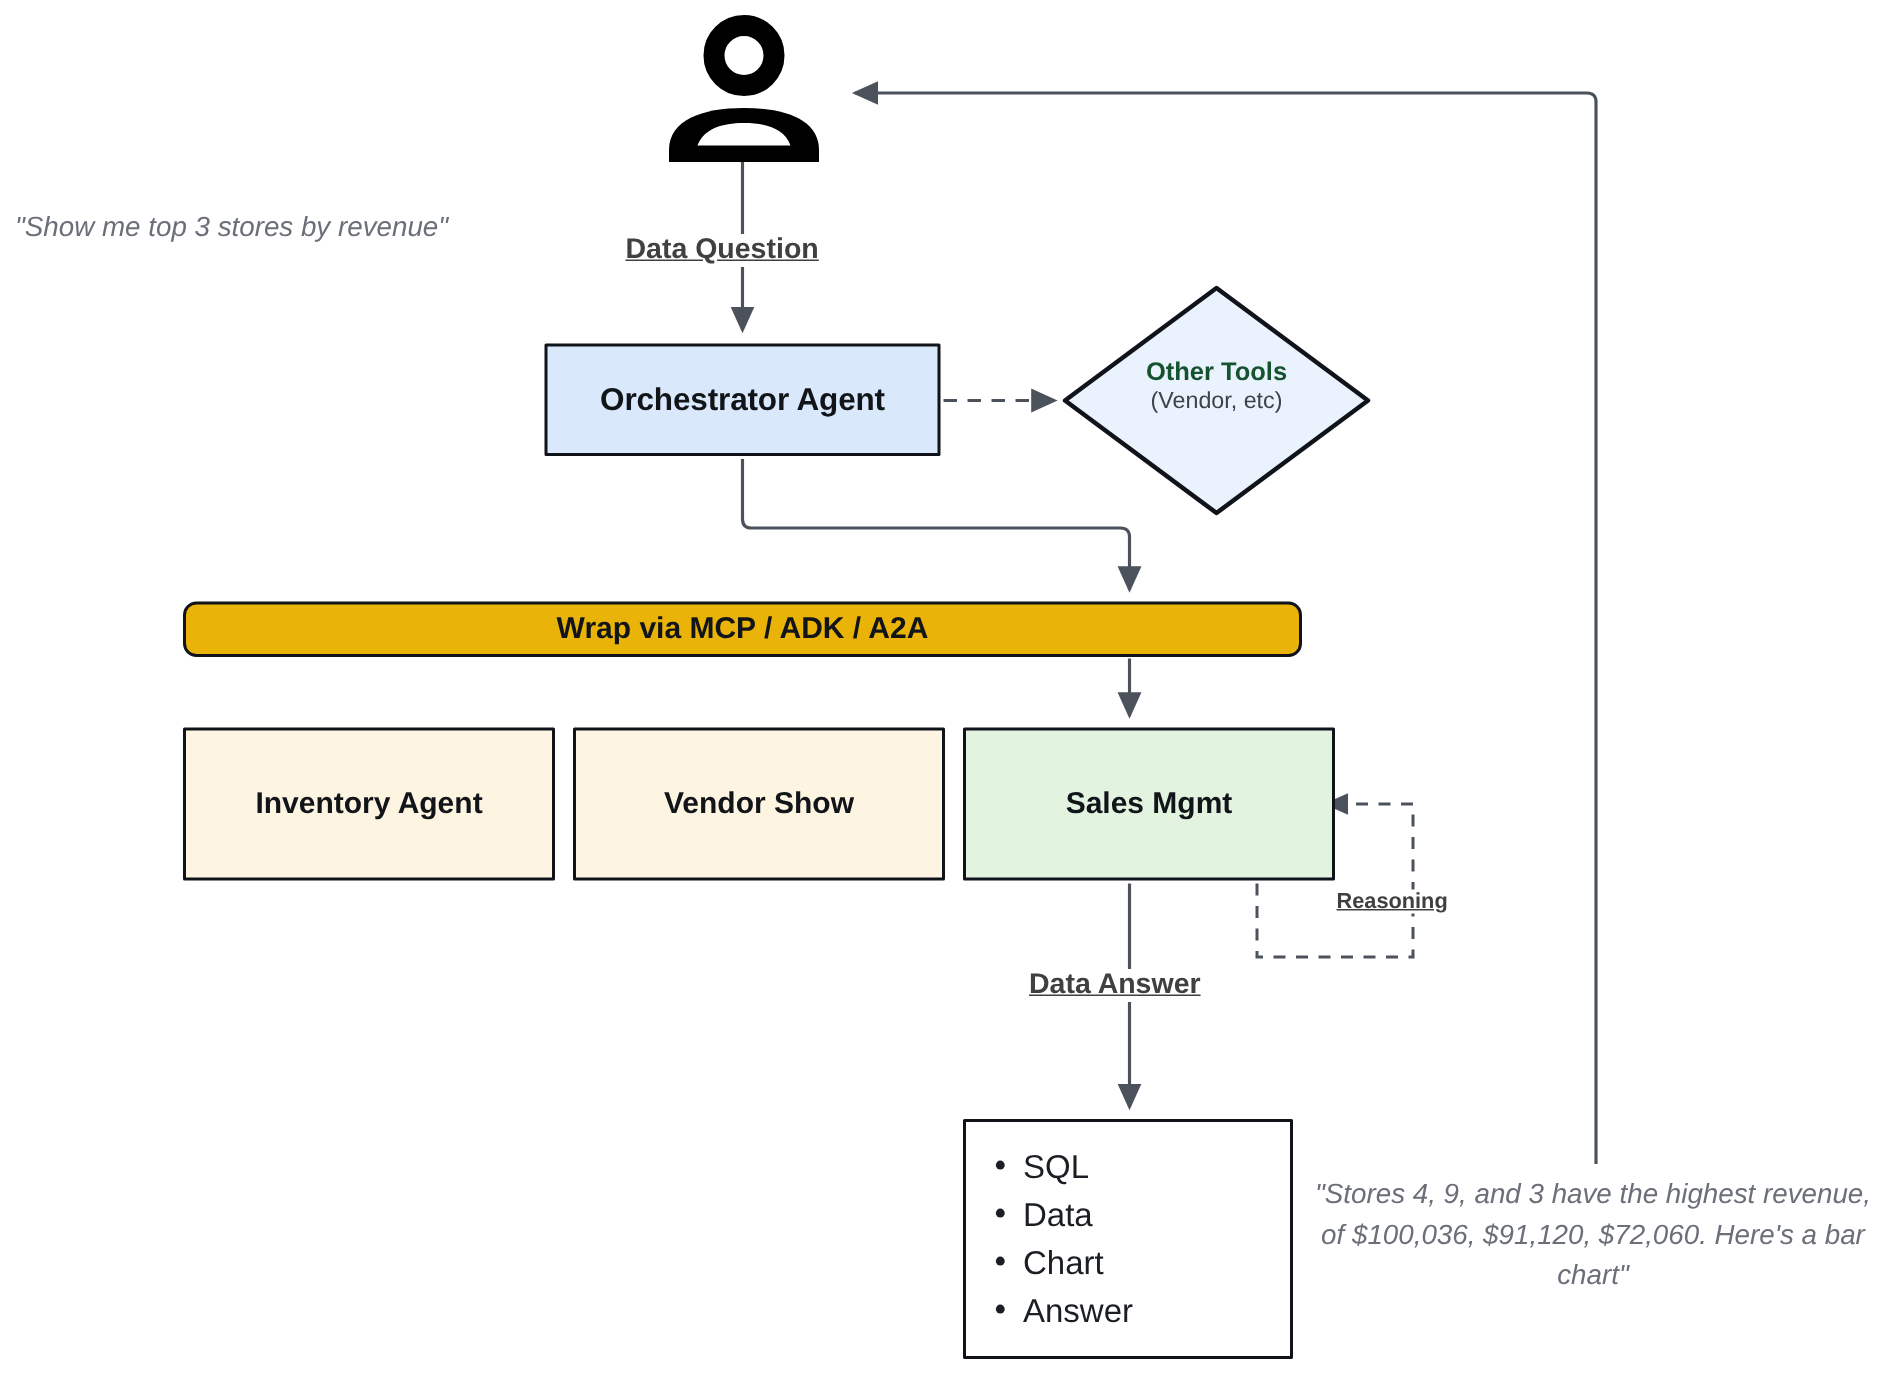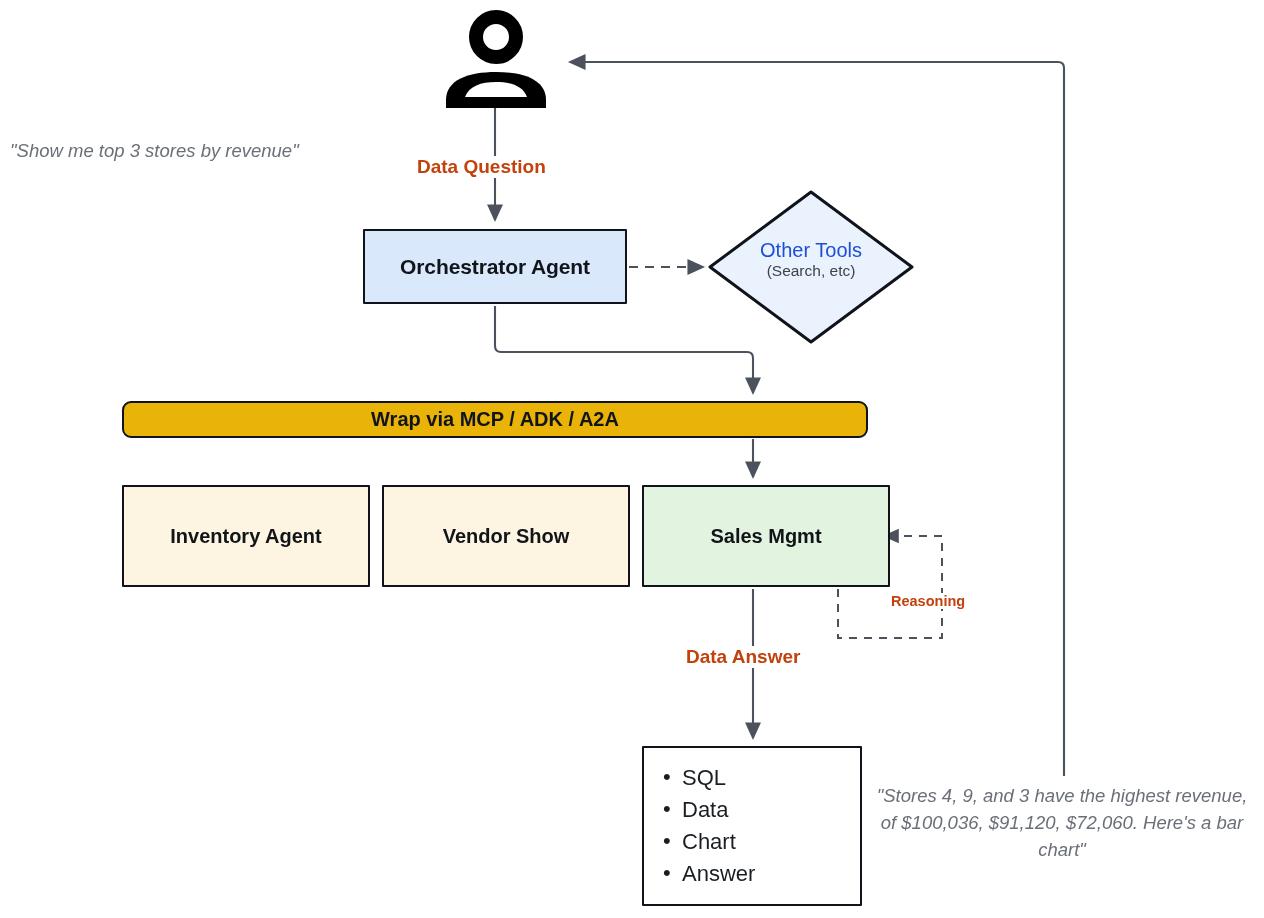--- a/index.html
+++ b/index.html
@@ -102,36 +102,37 @@
     position: absolute;
     left: 710px;
     top: 238px;
     width: 202px;
     text-align: center;
     line-height: 1.22;
     pointer-events: none;
   }
   .diamond-label .dl-title {
     display: block;
-    font-size: 20px;
-    font-weight: normal;
-    color: #1d4ed8;
+    font-size: 17px;
+    font-weight: bold;
+    color: #14532d;
   }
   .diamond-label .dl-sub {
     display: block;
     font-size: 15.5px;
     font-weight: normal;
     color: #3d434b;
   }
 
   .edge-label {
     position: absolute;
-    color: #c2410c;
+    color: #404040;
     font-weight: bold;
     white-space: nowrap;
+    text-decoration: underline;
   }
   .lbl-data-question {
     left: 413px;
     top: 156px;
     font-size: 19px;
     background: #ffffff;
     padding: 0 4px;
   }
   .lbl-data-answer {
     left: 681px;
@@ -232,21 +233,21 @@
     <path d="M 2 98 L 2 90 C 2 70 24 62 52 62 C 80 62 102 70 102 90 L 102 98 Z" fill="#000000"></path>
     <path d="M 21 87 C 25 76 37 72 52 72 C 67 72 79 76 83 87 Z" fill="#ffffff"></path>
   </svg>
 
   <div class="node rbox orchestrator">
     <span>Orchestrator Agent</span>
   </div>
 
   <div class="diamond-label">
     <span class="dl-title">Other Tools</span>
-    <span class="dl-sub">(Search, etc)</span>
+    <span class="dl-sub">(Vendor, etc)</span>
   </div>
 
   <div class="node rbox mcpbar">
     <span>Wrap via MCP / ADK / A2A</span>
   </div>
 
   <div class="node rbox agentbox inventory">
     <span>Inventory Agent</span>
   </div>
 

